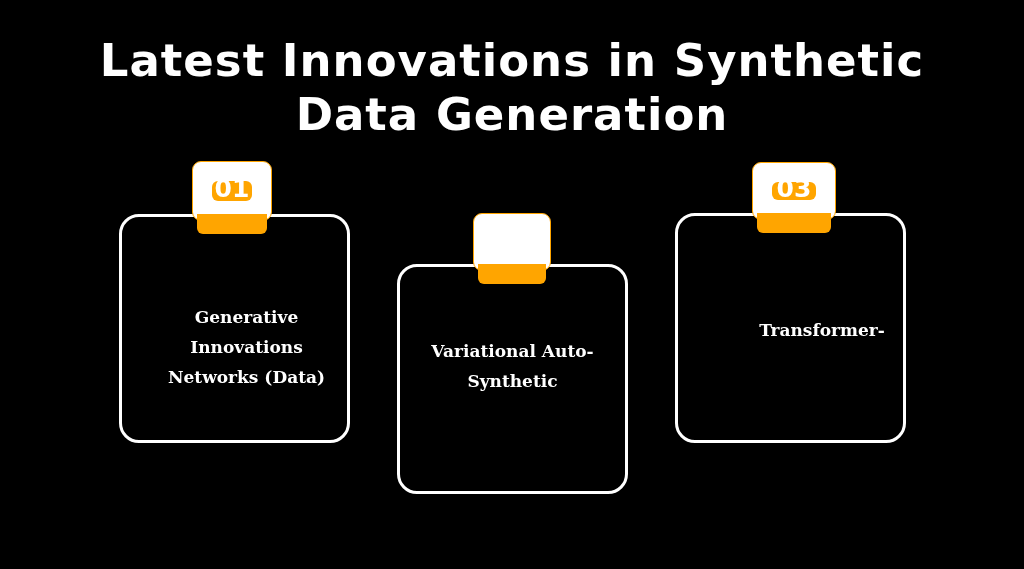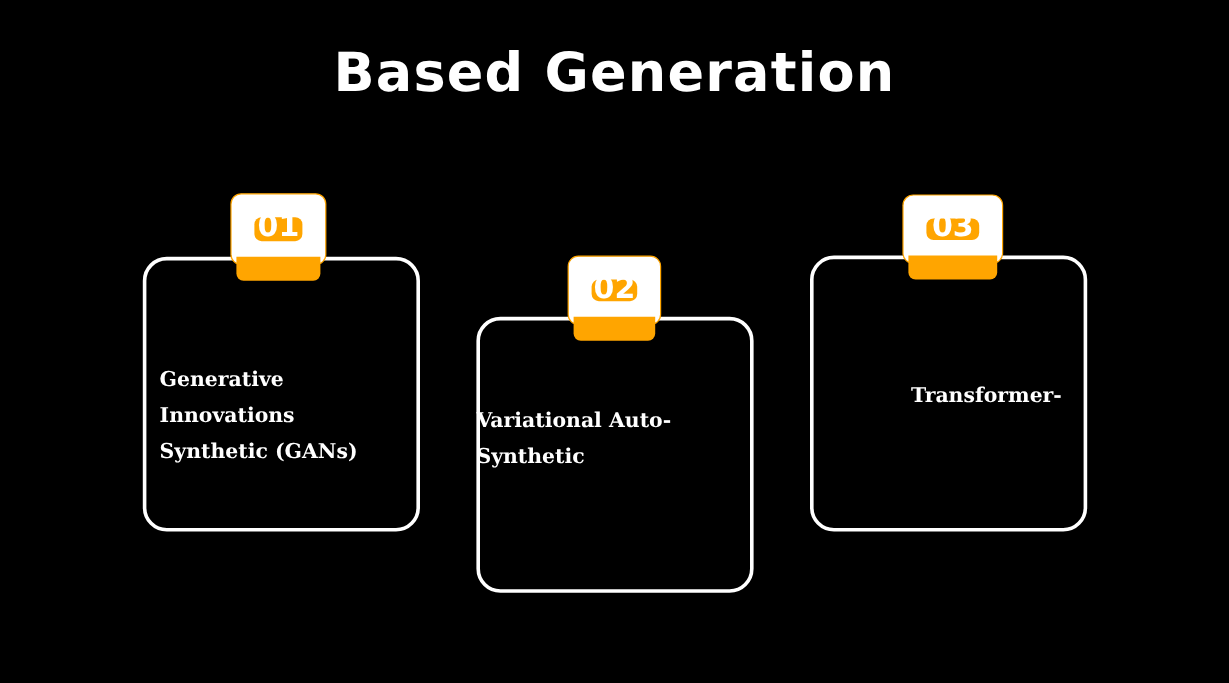--- a/index.html
+++ b/index.html
@@ -40,40 +40,40 @@
     position: absolute; color: #ffffff;
     font-family: "DejaVu Serif", serif; font-weight: bold;
     font-size: 17px; line-height: 30px;
   }
   .card-text span { display: block; }
 </style>
 </head>
 <body>
 
 <div class="title">
-  <span>Based Generation</span>
+  <span>Latest Innovations in Synthetic</span>
+  <span>Data Generation</span>
 </div>
 
 <div class="card" style="left:119px; top:214px; width:231px; height:229px;"></div>
 <div class="badge-frame" style="left:192px; top:161px; width:80px; height:60px;">
   <div class="badge">01</div>
   <div class="badge-bottom"></div>
 </div>
-<div class="card-text" style="left:119px; top:302px; width:255px; text-align:left;padding-left:14px;">
+<div class="card-text" style="left:119px; top:302px; width:255px; text-align:center;">
   <span>Generative</span>
   <span>Innovations</span>
-  <span>Synthetic (GANs)</span>
+  <span>Networks (Data)</span>
 </div>
 
 <div class="card" style="left:397px; top:264px; width:231px; height:230px;"></div>
 <div class="badge-frame" style="left:473px; top:213px; width:78px; height:58px;">
-  <div class="badge">02</div>
   <div class="badge-bottom"></div>
 </div>
-<div class="card-text" style="left:397px; top:336px; width:231px; text-align:left;">
+<div class="card-text" style="left:397px; top:336px; width:231px; text-align:center;">
   <span>Variational Auto-</span>
   <span>Synthetic</span>
 </div>
 
 <div class="card" style="left:675px; top:213px; width:231px; height:230px;"></div>
 <div class="badge-frame" style="left:752px; top:162px; width:84px; height:58px;">
   <div class="badge">03</div>
   <div class="badge-bottom"></div>
 </div>
 <div class="card-text" style="left:742px; top:315px; width:160px; text-align:center;">

